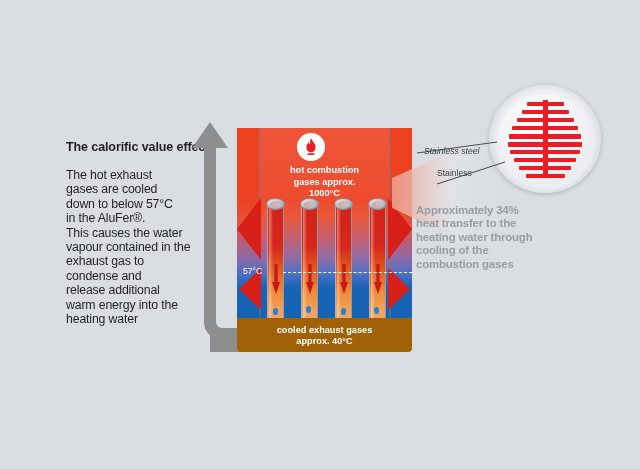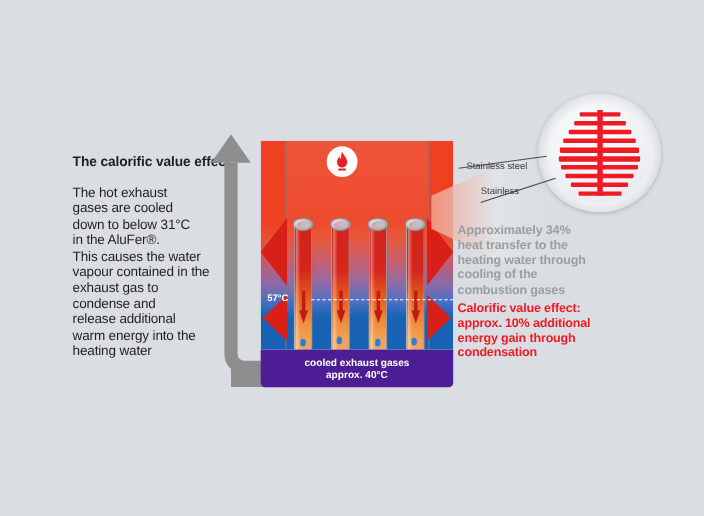--- a/index.html
+++ b/index.html
@@ -115,27 +115,27 @@
     background:#2b7fd4;
   }
 
   
   #line57{
     position:absolute;left:46px;top:144px;width:129px;height:0;
     border-top:1.4px dashed #ffffff;
   }
   #label57{
     position:absolute;left:6px;top:138px;
-    color:#ffffff;font-weight:bold;font-size:8.6px;
+    color:#ffffff;font-weight:normal;font-size:8.6px;
   }
 
   
   #collector{
     position:absolute;left:237px;top:318px;width:175px;height:34px;
-    background:#4c1d95;border-radius:0 0 4px 4px;
+    background:#a16207;border-radius:0 0 4px 4px;
   }
   #cool-label{
     position:absolute;left:0;top:7px;width:175px;text-align:center;
     color:#ffffff;font-weight:bold;font-size:9.2px;line-height:11.4px;
     white-space:pre-line;
   }
 
   
   #beam{position:absolute;left:392px;top:130px;}
   #magnifier{position:absolute;left:489px;top:85px;width:112px;height:108px;}
@@ -171,21 +171,21 @@
 </style>
 </head>
 <body>
 
 <div id="stage">
 
   <div id="left-text">
     <div id="left-title">The calorific value effect:</div>
     <div id="left-body">The hot exhaust
 gases are cooled
-down to below 31°C
+down to below 57°C
 in the AluFer®.
 This causes the water
 vapour contained in the
 exhaust gas to
 condense and
 release additional
 warm energy into the
 heating water</div>
   </div>
 
@@ -204,20 +204,23 @@
 
     <div id="flame-badge">
       <svg width="16" height="20" viewBox="0 0 16 20">
         <path d="M8,1 C9.6,5 12.6,6.4 12.6,10.2 C12.6,13.2 10.5,15.2 8,15.2
                  C5.5,15.2 3.4,13.2 3.4,10.2 C3.4,7.8 4.8,6.6 5.6,5
                  C6.0,6.6 6.6,7.2 7.2,7.6 C6.8,5.4 7.2,3 8,1 Z" fill="#ed1c24"></path>
         <rect x="4.4" y="16.2" width="7.2" height="1.8" rx=".8" fill="#ed1c24"></rect>
       </svg>
     </div>
 
+    <div id="hot-label">hot combustion
+gases approx.
+1000°C</div>
 
     <svg class="heat-arrow" style="left:0px;top:70px;" width="24" height="62" viewBox="0 0 24 62">
       <polygon points="24,0 24,62 0,31" fill="#d81f18"></polygon>
     </svg>
     <svg class="heat-arrow" style="left:2px;top:140px;" width="22" height="42" viewBox="0 0 22 42">
       <polygon points="22,0 22,42 0,21" fill="#d81f18"></polygon>
     </svg>
 
     <svg class="heat-arrow" style="left:151px;top:70px;" width="24" height="62" viewBox="0 0 24 62">
       <polygon points="0,0 0,62 24,31" fill="#d81f18"></polygon>
@@ -308,26 +311,22 @@
       <div class="fin" style="left:16px;top:64px;width:62px;height:4px;"></div>
       <div class="fin" style="left:21px;top:72px;width:52px;height:4px;"></div>
       <div class="fin" style="left:28px;top:80px;width:39px;height:4px;"></div>
     </div>
   </div>
 
   <svg style="position:absolute;left:415px;top:140px;" width="100" height="70" viewBox="0 0 100 70">
     <line x1="2" y1="13" x2="82" y2="2" stroke="#4a4a4a" stroke-width="1"></line>
     <line x1="22" y1="44" x2="90" y2="22" stroke="#4a4a4a" stroke-width="1"></line>
   </svg>
-  <div class="callout-label" style="left:424px;top:146px;">Stainless steel</div>
+  <div class="callout-label" style="left:424px;top:146px;font-style:italic;">Stainless steel</div>
   <div class="callout-label" style="left:437px;top:168px;">Stainless</div>
 
   <div id="right-gray">Approximately 34%
 heat transfer to the
 heating water through
 cooling of the
 combustion gases</div>
-  <div id="right-red">Calorific value effect:
-approx. 10% additional
-energy gain through
-condensation</div>
 
 </div>
 
 </body></html>

